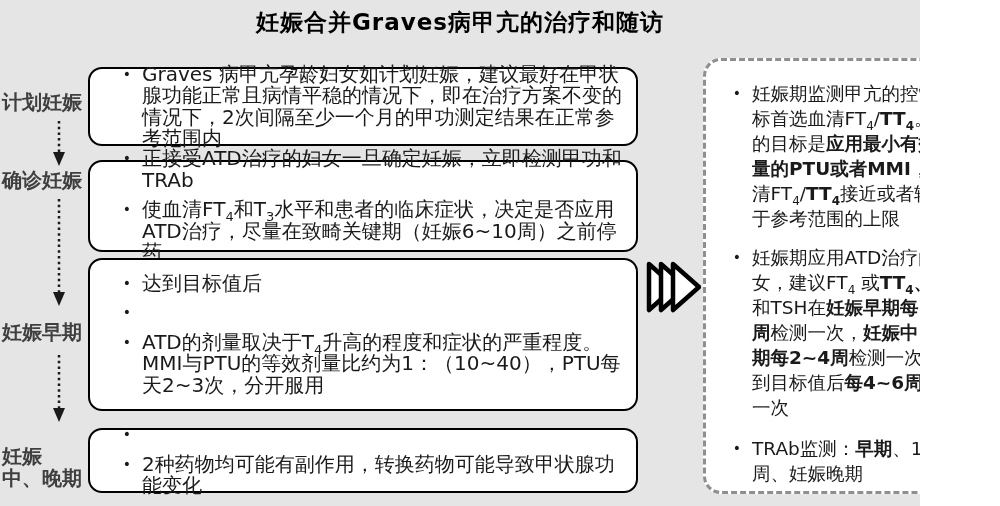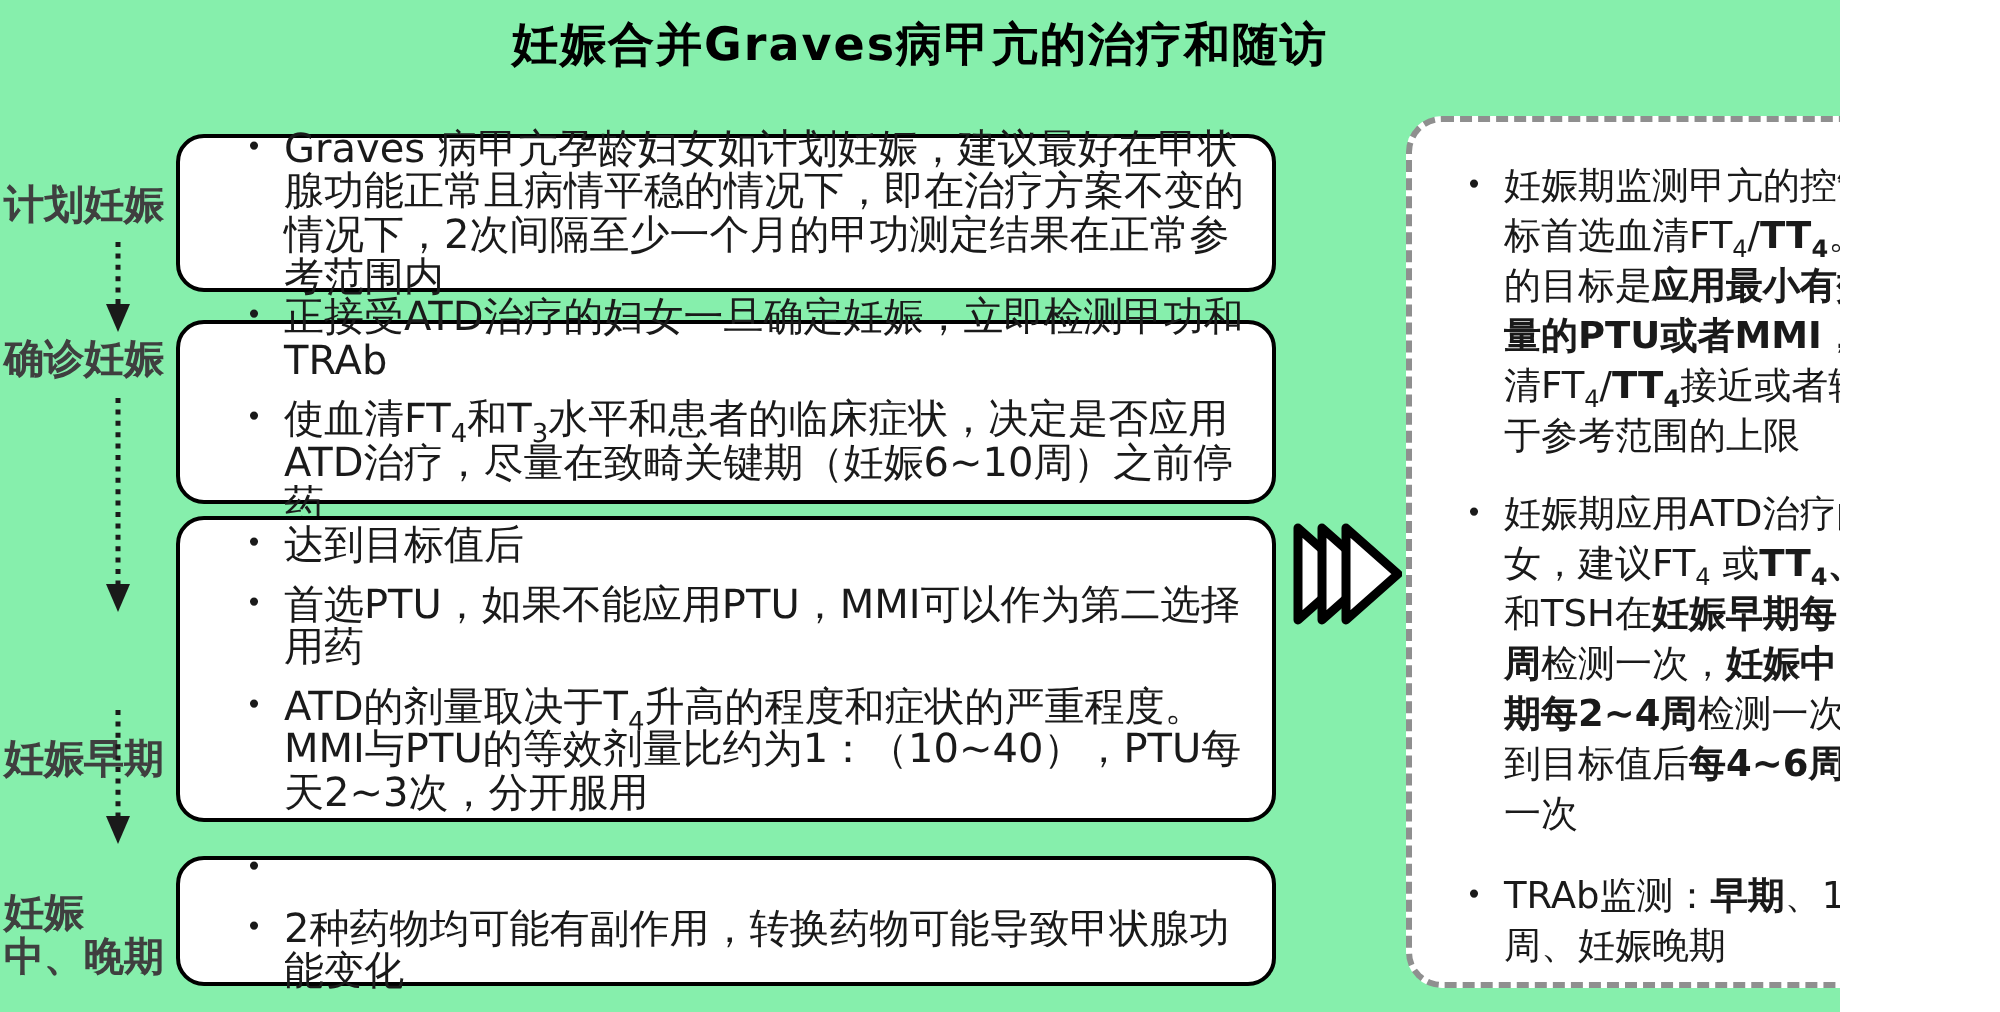--- a/index.html
+++ b/index.html
@@ -1,28 +1,28 @@
 <!DOCTYPE html>
 <html><head>
 <meta charset="utf-8">
 <style>
   html,body { margin:0; padding:0; background:#ffffff; }
   .canvas {
-    position:relative; width:920px; height:506px; background:#86efac;
+    position:relative; width:920px; height:506px; background:#e5e5e5;
     font-family:"DejaVu Sans","Liberation Sans",sans-serif; color:#1a1a1a; overflow:hidden;
   }
   .title {
     position:absolute; top:7px; left:0; width:100%; text-align:center;
     font-size:23px; font-weight:bold; letter-spacing:1px; color:#000;
   }
   .stage-label {
     position:absolute; left:2px; width:96px; text-align:left;
     font-size:20px; font-weight:bold; color:#3f3f3f; line-height:22px;
   }
-  .sl1 { top:91px; } .sl2 { top:169px;font-family:Liberation Serif, serif; } .sl3 { top:321px;margin-top:47px; } .sl4 { top:445px; }
+  .sl1 { top:91px; } .sl2 { top:169px;font-family:Liberation Serif, serif; } .sl3 { top:321px; } .sl4 { top:445px; }
   .arrow-v { position:absolute; left:51px; }
   .a1 { top:121px; } .a2 { top:199px; } .a3 { top:355px; }
   .box {
     position:absolute; left:88px; width:550px; box-sizing:border-box;
     border:2.5px solid #000; border-radius:14px; background:#fff;
     display:flex; flex-direction:column; justify-content:center;
     padding:6px 10px 6px 30px; gap:8px;
   }
   .box1 { top:67px;  height:79px; }
   .box2 { top:160px; height:92px; }
@@ -97,21 +97,20 @@
     </div>
   </div>
 
   <div class="box box3">
     <div class="brow">
       <span class="dot">•</span>
       <div class="btxt"><span>达到目标值后</span></div>
     </div>
     <div class="brow">
       <span class="dot">•</span>
-      <div class="btxt"><span>首选PTU，如果不能应用PTU，MMI可以作为第二选择用药</span></div>
     </div>
     <div class="brow">
       <span class="dot">•</span>
       <div class="btxt"><span>ATD的剂量取决于T</span><sub>4</sub><span>升高的程度和症状的严重程度。MMI与PTU的等效剂量比约为1：（10~40），PTU每天2~3次，分开服用</span></div>
     </div>
   </div>
 
   <div class="box box4">
     <div class="brow">
       <span class="dot">•</span>

